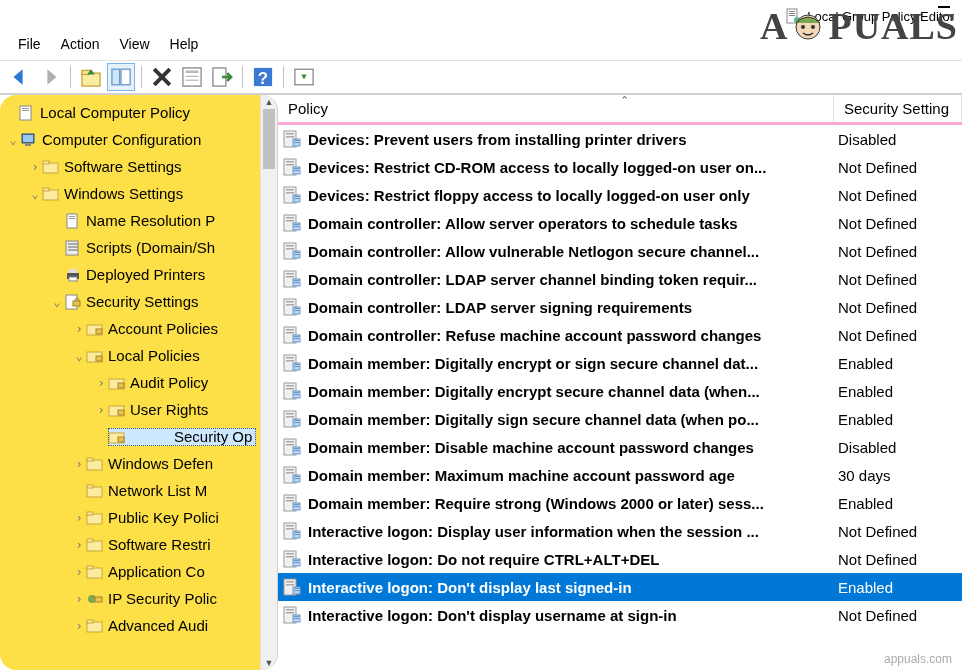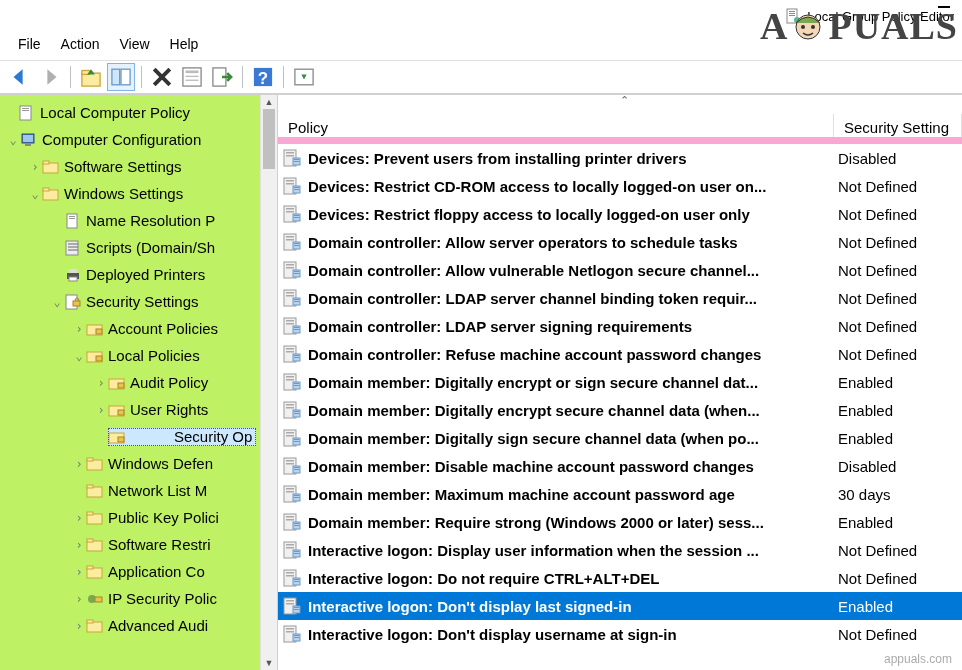--- a/index.html
+++ b/index.html
@@ -11,37 +11,37 @@
 .winbtn { position: absolute; right: 12px; top: 6px; width: 12px; height: 2px; background: #000; }
 
 .menubar { display: flex; padding: 2px 8px 6px 8px; height: 28px; text-align: right; }
 .menubar .menu-item { padding: 2px 10px; cursor: default; }
 
 .toolbar { display: flex; align-items: center; padding: 2px 6px; border-top: 1px solid #e0e0e0; border-bottom: 1px solid #d0d0d0; height: 34px; gap: 2px; }
 .tbtn { width: 28px; height: 28px; display: flex; align-items: center; justify-content: center; border: 1px solid transparent; }
 .tsep { width: 1px; height: 22px; background: #c0c0c0; margin: 0 4px; }
 
 .main { display: flex; height: calc(670px - 32px - 28px - 34px); border-top: 1px solid #d0d0d0; }
-.tree-pane { width: 278px; border-right: 1px solid #d0d0d0; overflow: hidden; position: relative; background: #bef264; }
+.tree-pane { width: 278px; border-right: 1px solid #d0d0d0; overflow: hidden; position: relative; background: #fde047; border-radius: 16px; }
 .tree-scroll { position: absolute; right: 0; top: 0; width: 17px; height: 100%; background: #f0f0f0; border-left: 1px solid #e0e0e0; }
 .tree-scroll .thumb { position: absolute; top: 14px; left: 2px; right: 2px; height: 60px; background: #c0c0c0; }
 .tree-scroll .arrow { position: absolute; left: 0; right: 0; height: 14px; display:flex;align-items:center;justify-content:center;font-size:9px;color:#555;}
 .tree-scroll .arrow.up { top:0; }
 .tree-scroll .arrow.down { bottom:0; }
 
 .tree { padding: 4px 0 4px 4px; white-space: nowrap; overflow:hidden; }
 .tree-row { display: flex; align-items: center; height: 27px; cursor: default; }
 .exp { width: 14px; text-align: center; color: #777; font-size: 12px; font-family: monospace; user-select:none; }
 .ticon { width: 18px; height: 18px; margin-right: 4px; flex-shrink: 0; }
 .tlabel { font-size: 15px; }
 .selected-tree { background: #cce8ff; outline: 1px dotted #555; outline-offset: -1px; }
 
 .list-pane { flex: 1; display: flex; flex-direction: column; overflow: hidden; position: relative; }
 .sort-hint { position: absolute; top: -1px; left: 50%; font-size: 11px; color: #666; }
-.list-header { display: flex; height: 30px; border-bottom: 7px solid #f9a8d4; margin-top: 19px; }
+.list-header { display: flex; height: 30px; border-bottom: 3px solid #f9a8d4; }
 .list-header .col { padding: 5px 10px; border-right: 1px solid #e0e0e0; font-size: 15px; }
 .col.policy { flex: 1; }
 .col.setting { width: 128px; }
 .list-body { flex: 1; overflow: hidden; }
 .list-row { display: flex; align-items: center; height: 28px; padding-left: 4px; cursor: default; }
 .list-row.selected { background: #0078d7; color: #fff; }
 .picon { width: 20px; height: 20px; margin-right: 6px; flex-shrink: 0; }
 .pname { flex: 1; white-space: nowrap; overflow: hidden; text-overflow: ellipsis; font-size: 15px; padding-right: 8px; font-weight: bold; }
 .psetting { width: 128px; padding-left: 4px; font-size: 15px; white-space: nowrap; overflow:hidden; }
 

